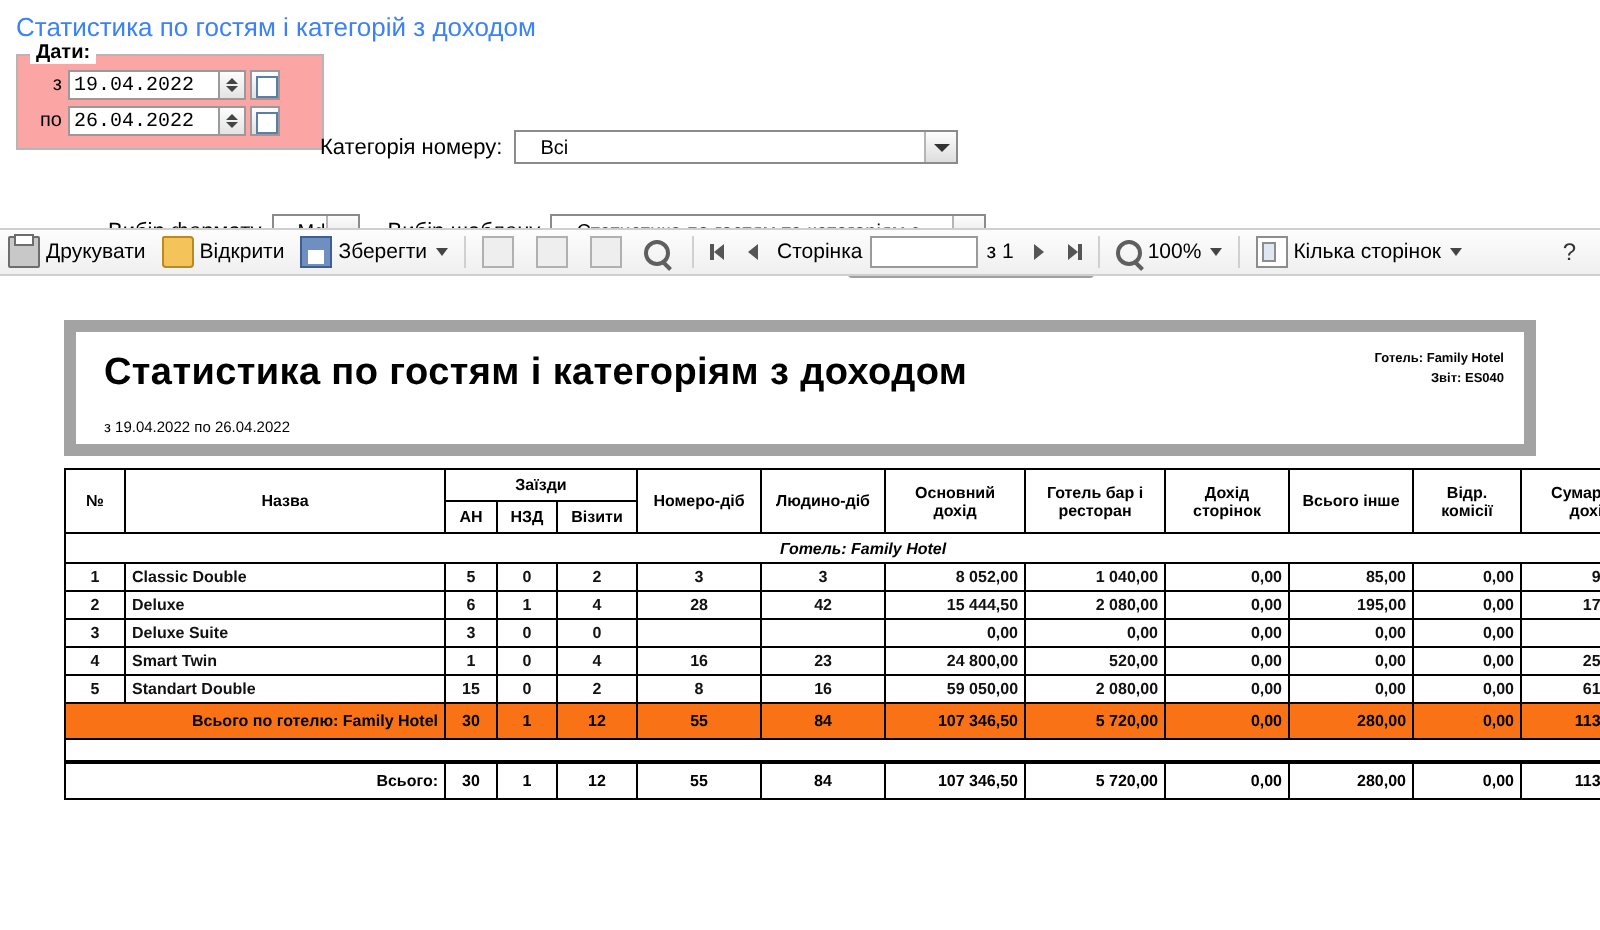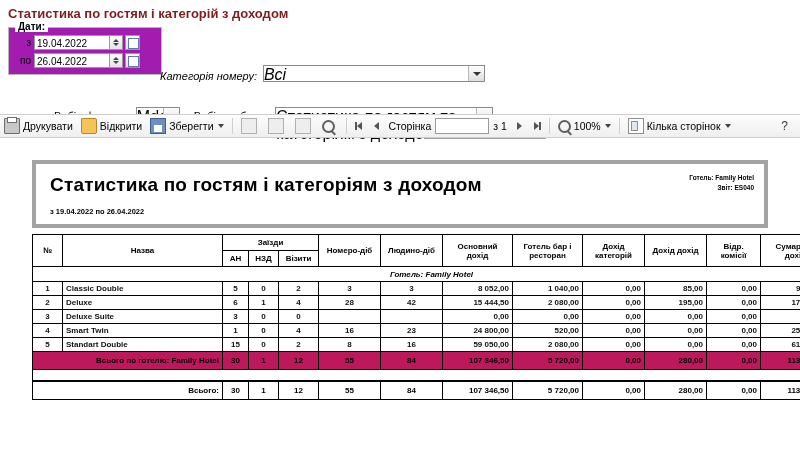--- a/index.html
+++ b/index.html
@@ -11,36 +11,35 @@
     height: 465px;
     background: #ffffff;
     font-family: "Liberation Sans", sans-serif;
     font-size: 11px;
     color: #000000;
     overflow: hidden;
   }
   .page-title {
     padding: 6px 0 4px 8px;
     font-size: 13px;
-    color: #7f1d1d;
-    font-weight: bold;
+    color: #3b82f6;
   }
 
   
   .filter-area {
     position: relative;
     height: 72px;
   }
   .dates-box {
     position: absolute;
     left: 8px;
     top: 2px;
     width: 140px;
     border: 1px solid #b6b6b6;
-    background: #a21caf;
+    background: #fca5a5;
     padding: 4px 6px 6px 6px;
   }
   .dates-legend {
     position: absolute;
     left: 6px;
     top: -7px;
     background: #ffffff;
     font-size: 10px;
     font-weight: bold;
     padding: 0 3px;
@@ -58,20 +57,21 @@
   }
   .date-input {
     width: 76px;
     height: 15px;
     border: 1px solid #9a9a9a;
     background: #ffffff;
     font-size: 10px;
     padding: 0 2px;
     line-height: 15px;
     box-sizing: border-box;
+    font-family: Liberation Mono, monospace;
   }
   .spin {
     width: 13px;
     height: 15px;
     border: 1px solid #9a9a9a;
     border-left: none;
     background: linear-gradient(#fdfdfd, #e3e3e3);
     box-sizing: border-box;
     position: relative;
   }
@@ -107,34 +107,33 @@
     height: 9px;
     border: 1px solid #5a7ea8;
     background: #ffffff;
     display: block;
   }
   .cat-row {
     position: absolute;
     left: 160px;
     top: 40px;
     display: flex;
-    align-items: flex-end;
-    font-style: italic;
+    align-items: center;
   }
   .cat-row .lbl {
     font-size: 11px;
     margin-right: 6px;
   }
   .combo {
     height: 17px;
     border: 1px solid #8b8b8b;
     background: #ffffff;
-    font-size: 16px;
+    font-size: 10px;
     line-height: 17px;
-    padding: 0 18px 0 0;
+    padding: 0 18px 0 12px;
     position: relative;
     box-sizing: border-box;
   }
   .combo .arrow {
     position: absolute;
     right: 0;
     top: 0;
     width: 15px;
     height: 15px;
     background: linear-gradient(#fdfdfd, #dedede);
@@ -357,34 +356,34 @@
   }
 
   
   .report {
     position: absolute;
     left: 32px;
     top: 160px;
     width: 736px;
   }
   .report-header {
-    border: 4px solid #a3a3a3;
+    border: 6px solid #a3a3a3;
     padding: 10px 12px 10px 14px;
     position: relative;
     height: 68px;
     box-sizing: border-box;
   }
   .rh-title {
     font-size: 19px;
     font-weight: bold;
     letter-spacing: .2px;
   }
   .rh-sub {
     font-size: 7.5px;
-    font-weight: bold;
+    font-weight: normal;
     margin-top: 11px;
   }
   .rh-sub2 {
     font-size: 7.5px;
     font-weight: bold;
     margin-top: 7px;
   }
   .rh-right {
     position: absolute;
     right: 10px;
@@ -421,21 +420,21 @@
     font-style: italic;
     font-size: 8px;
     height: 12px;
   }
   .data-row td {
     height: 11px;
     font-size: 7.5px;
     color: #111;
   }
   .total-row td {
-    background: #be185d;
+    background: #f97316;
     height: 15px;
     font-size: 8px;
   }
   .spacer-row td {
     border: none;
     height: 8px;
   }
   table.grid2 {
     border-collapse: collapse;
     width: 100%;
@@ -589,22 +588,22 @@
     </colgroup>
     <thead>
       <tr>
         <th rowspan="2">№</th>
         <th rowspan="2">Назва</th>
         <th colspan="3">Заїзди</th>
         <th rowspan="2">Номеро-діб</th>
         <th rowspan="2">Людино-діб</th>
         <th rowspan="2">Основний дохід</th>
         <th rowspan="2">Готель бар і ресторан</th>
-        <th rowspan="2">Дохід категорій</th>
-        <th rowspan="2">Дохід дохід</th>
+        <th rowspan="2">Дохід сторінок</th>
+        <th rowspan="2">Всього інше</th>
         <th rowspan="2">Відр. комісії</th>
         <th rowspan="2">Сумарний дохід</th>
       </tr>
       <tr>
         <th>АН</th>
         <th>НЗД</th>
         <th>Візити</th>
       </tr>
     </thead>
     <tbody>

